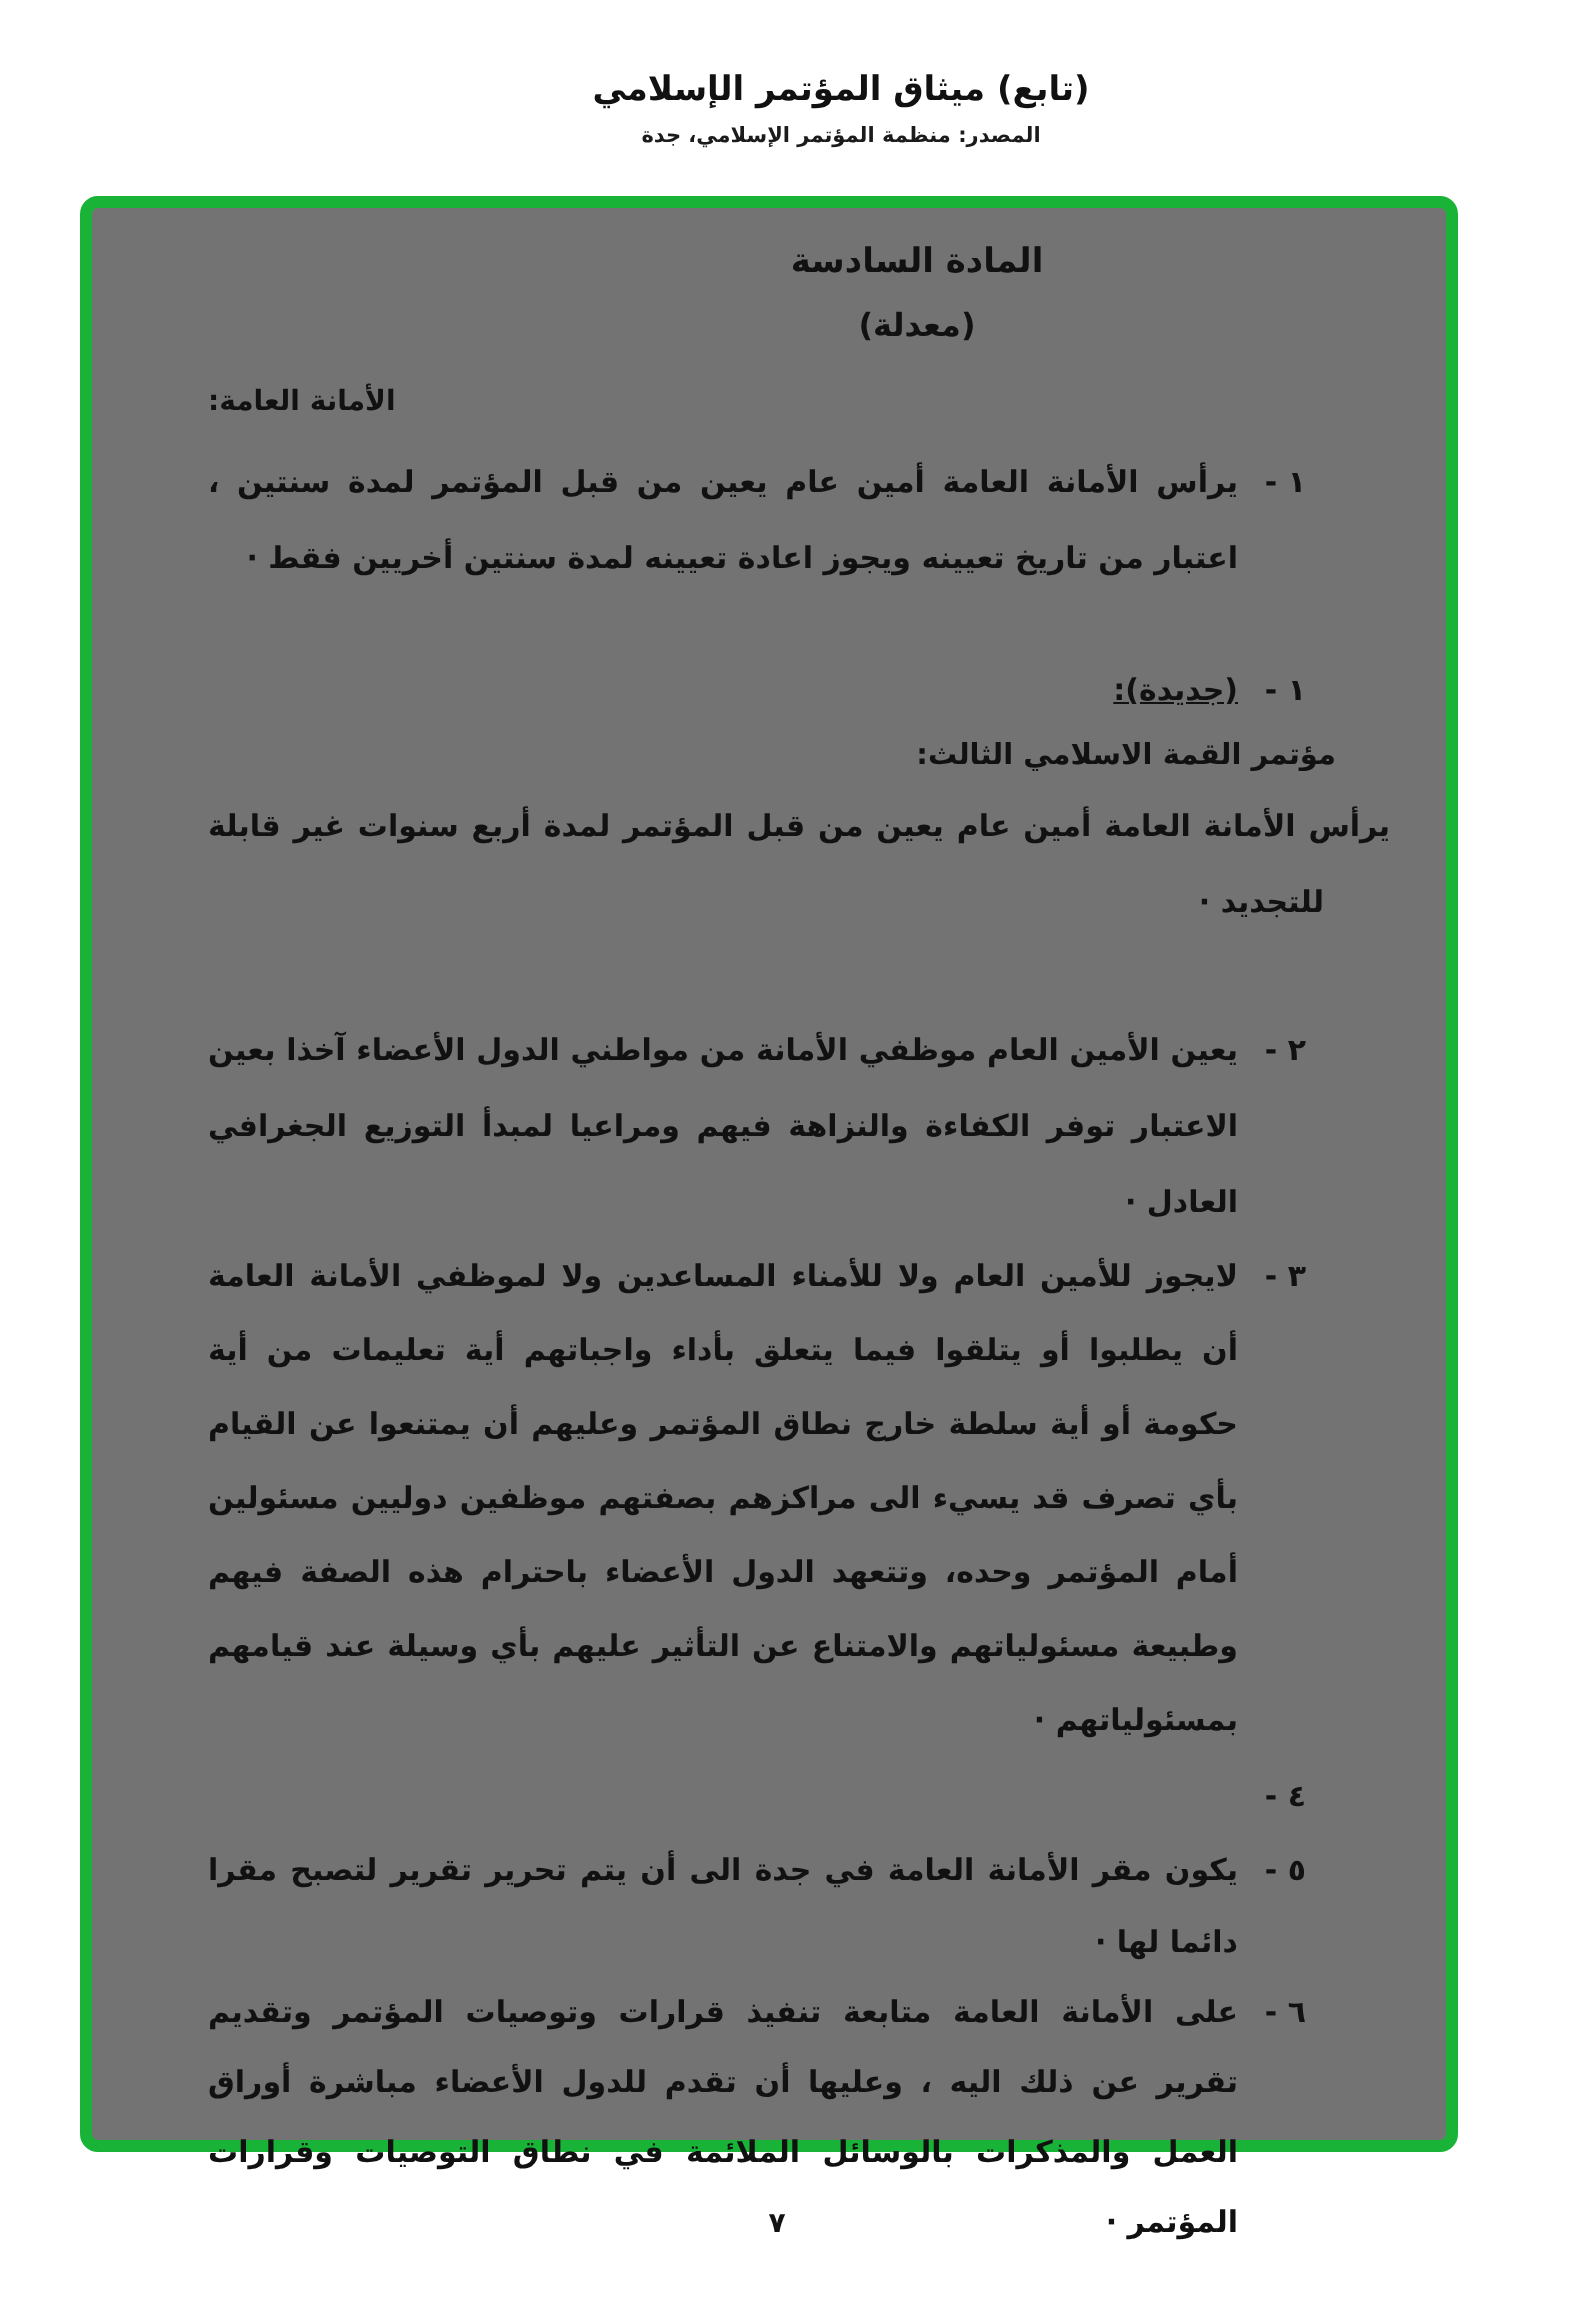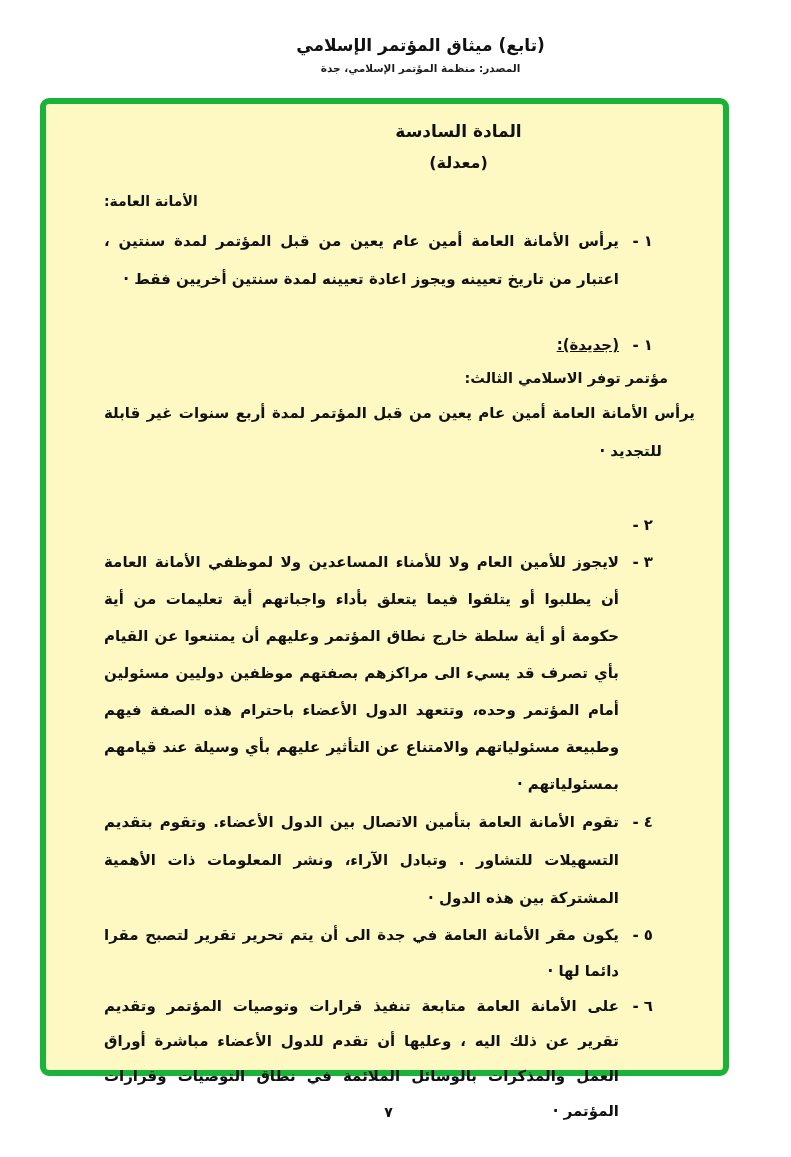--- a/index.html
+++ b/index.html
@@ -44,21 +44,21 @@
   
   .green-box {
     position: absolute;
     left: 40px;
     top: 98px;
     width: 677px;
     height: 966px;
     border: 6px solid var(--green);
     border-radius: 9px;
     box-sizing: content-box;
-    background: #fef9c3;
+    background: #737373;
   }
   .content {
     position: absolute;
     inset: 0;
     direction: rtl;
     padding: 14px 6px 0 58px;
     font-weight: bold;
   }
 
   .title-block {
@@ -160,35 +160,35 @@
 
     <div class="item item-1 lh38">
       <span class="num">١ -</span>
       <p class="text">يرأس الأمانة العامة أمين عام يعين من قبل المؤتمر لمدة سنتين ، اعتبار من تاريخ تعيينه ويجوز اعادة تعيينه لمدة سنتين أخريين فقط ·</p>
     </div>
 
     <div class="item amendment-head">
       <span class="num">١ -</span>
       <span class="label">(جديدة):</span>
     </div>
-    <div class="amendment-conf">مؤتمر توفر الاسلامي الثالث:</div>
+    <div class="amendment-conf">مؤتمر القمة الاسلامي الثالث:</div>
     <p class="amendment-text">يرأس الأمانة العامة أمين عام يعين من قبل المؤتمر لمدة أربع سنوات غير قابلة للتجديد ·</p>
 
     <div class="item item-2 lh38">
       <span class="num">٢ -</span>
+      <p class="text">يعين الأمين العام موظفي الأمانة من مواطني الدول الأعضاء آخذا بعين الاعتبار توفر الكفاءة والنزاهة فيهم ومراعيا لمبدأ التوزيع الجغرافي العادل ·</p>
     </div>
 
     <div class="item lh37">
       <span class="num">٣ -</span>
       <p class="text">لايجوز للأمين العام ولا للأمناء المساعدين ولا لموظفي الأمانة العامة أن يطلبوا أو يتلقوا فيما يتعلق بأداء واجباتهم أية تعليمات من أية حكومة أو أية سلطة خارج نطاق المؤتمر وعليهم أن يمتنعوا عن القيام بأي تصرف قد يسيء الى مراكزهم بصفتهم موظفين دوليين مسئولين أمام المؤتمر وحده، وتتعهد الدول الأعضاء باحترام هذه الصفة فيهم وطبيعة مسئولياتهم والامتناع عن التأثير عليهم بأي وسيلة عند قيامهم بمسئولياتهم ·</p>
     </div>
 
     <div class="item lh38">
       <span class="num">٤ -</span>
-      <p class="text">تقوم الأمانة العامة بتأمين الاتصال بين الدول الأعضاء. وتقوم بتقديم التسهيلات للتشاور . وتبادل الآراء، ونشر المعلومات ذات الأهمية المشتركة بين هذه الدول ·</p>
     </div>
 
     <div class="item lh36">
       <span class="num">٥ -</span>
       <p class="text">يكون مقر الأمانة العامة في جدة الى أن يتم تحرير تقرير لتصبح مقرا دائما لها ·</p>
     </div>
 
     <div class="item lh35">
       <span class="num">٦ -</span>
       <p class="text">على الأمانة العامة متابعة تنفيذ قرارات وتوصيات المؤتمر وتقديم تقرير عن ذلك اليه ، وعليها أن تقدم للدول الأعضاء مباشرة أوراق العمل والمذكرات بالوسائل الملائمة في نطاق التوصيات وقرارات المؤتمر ·</p>

